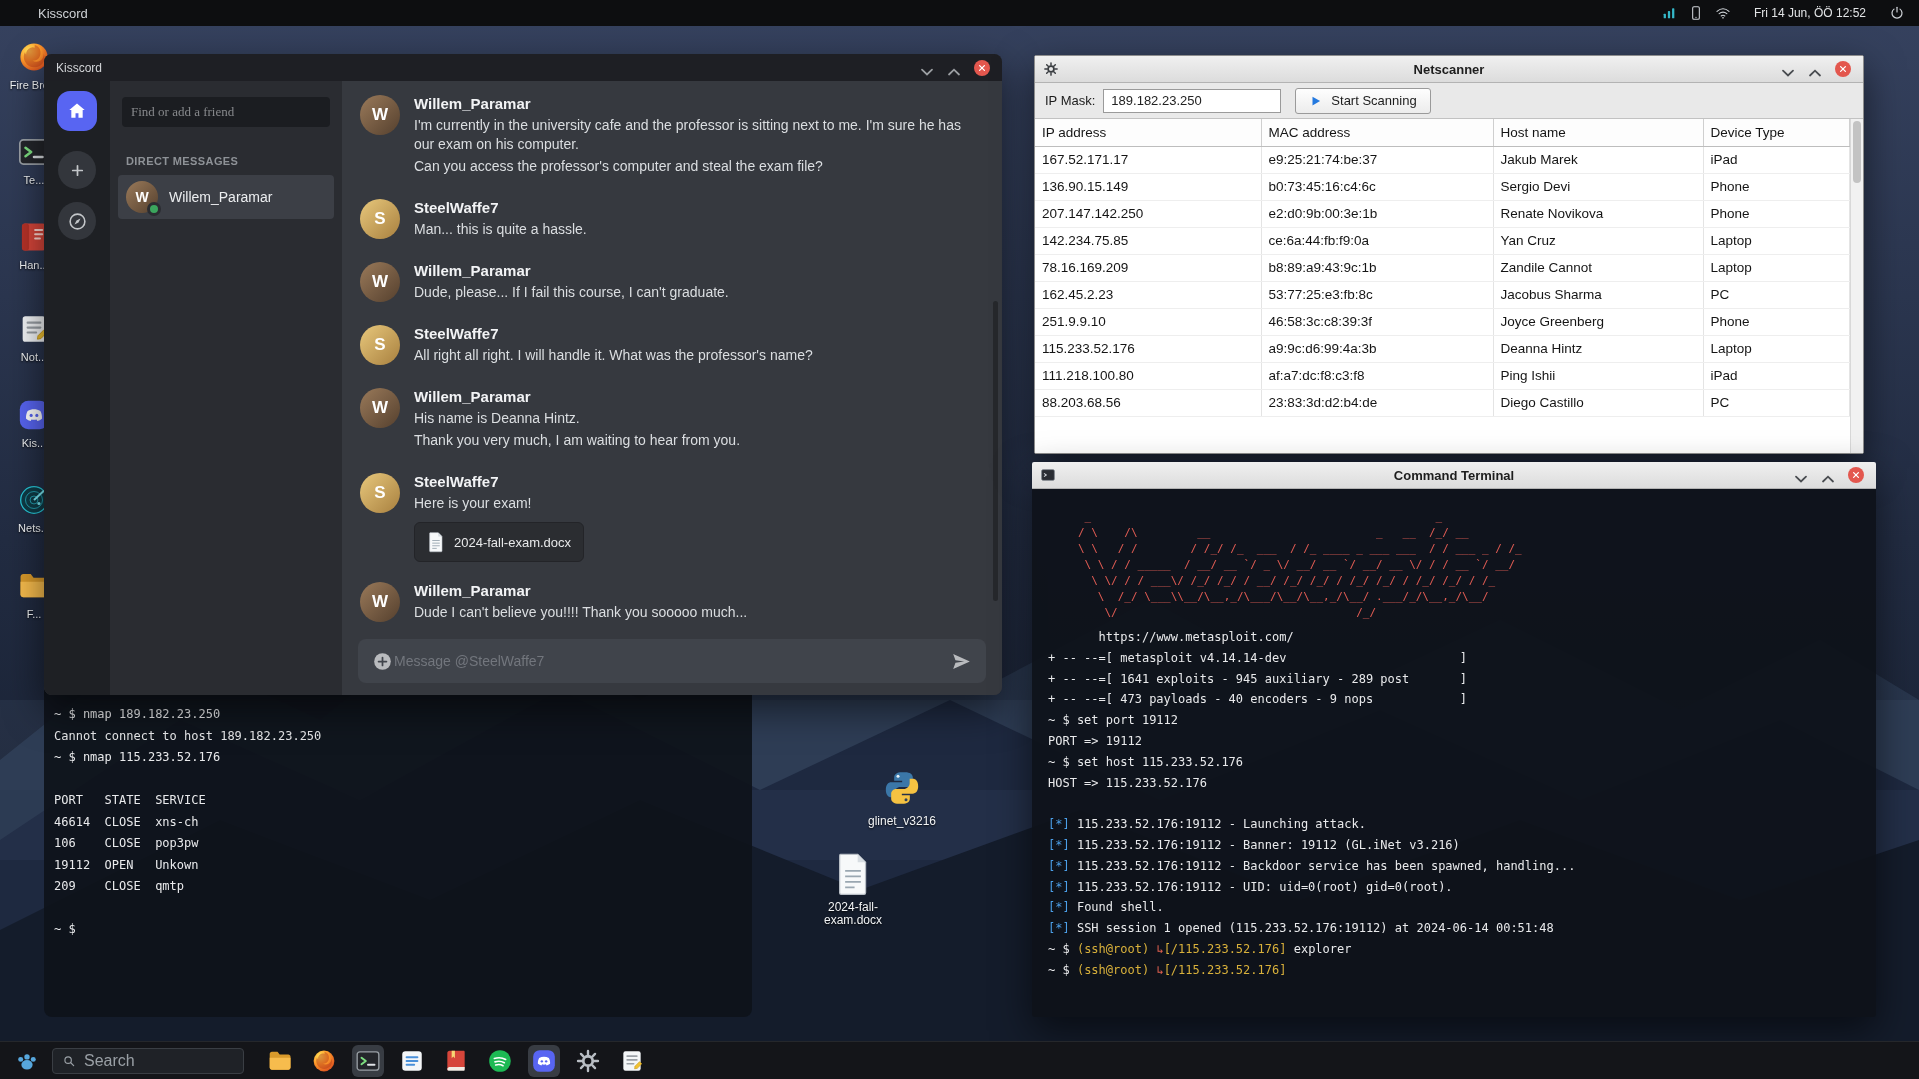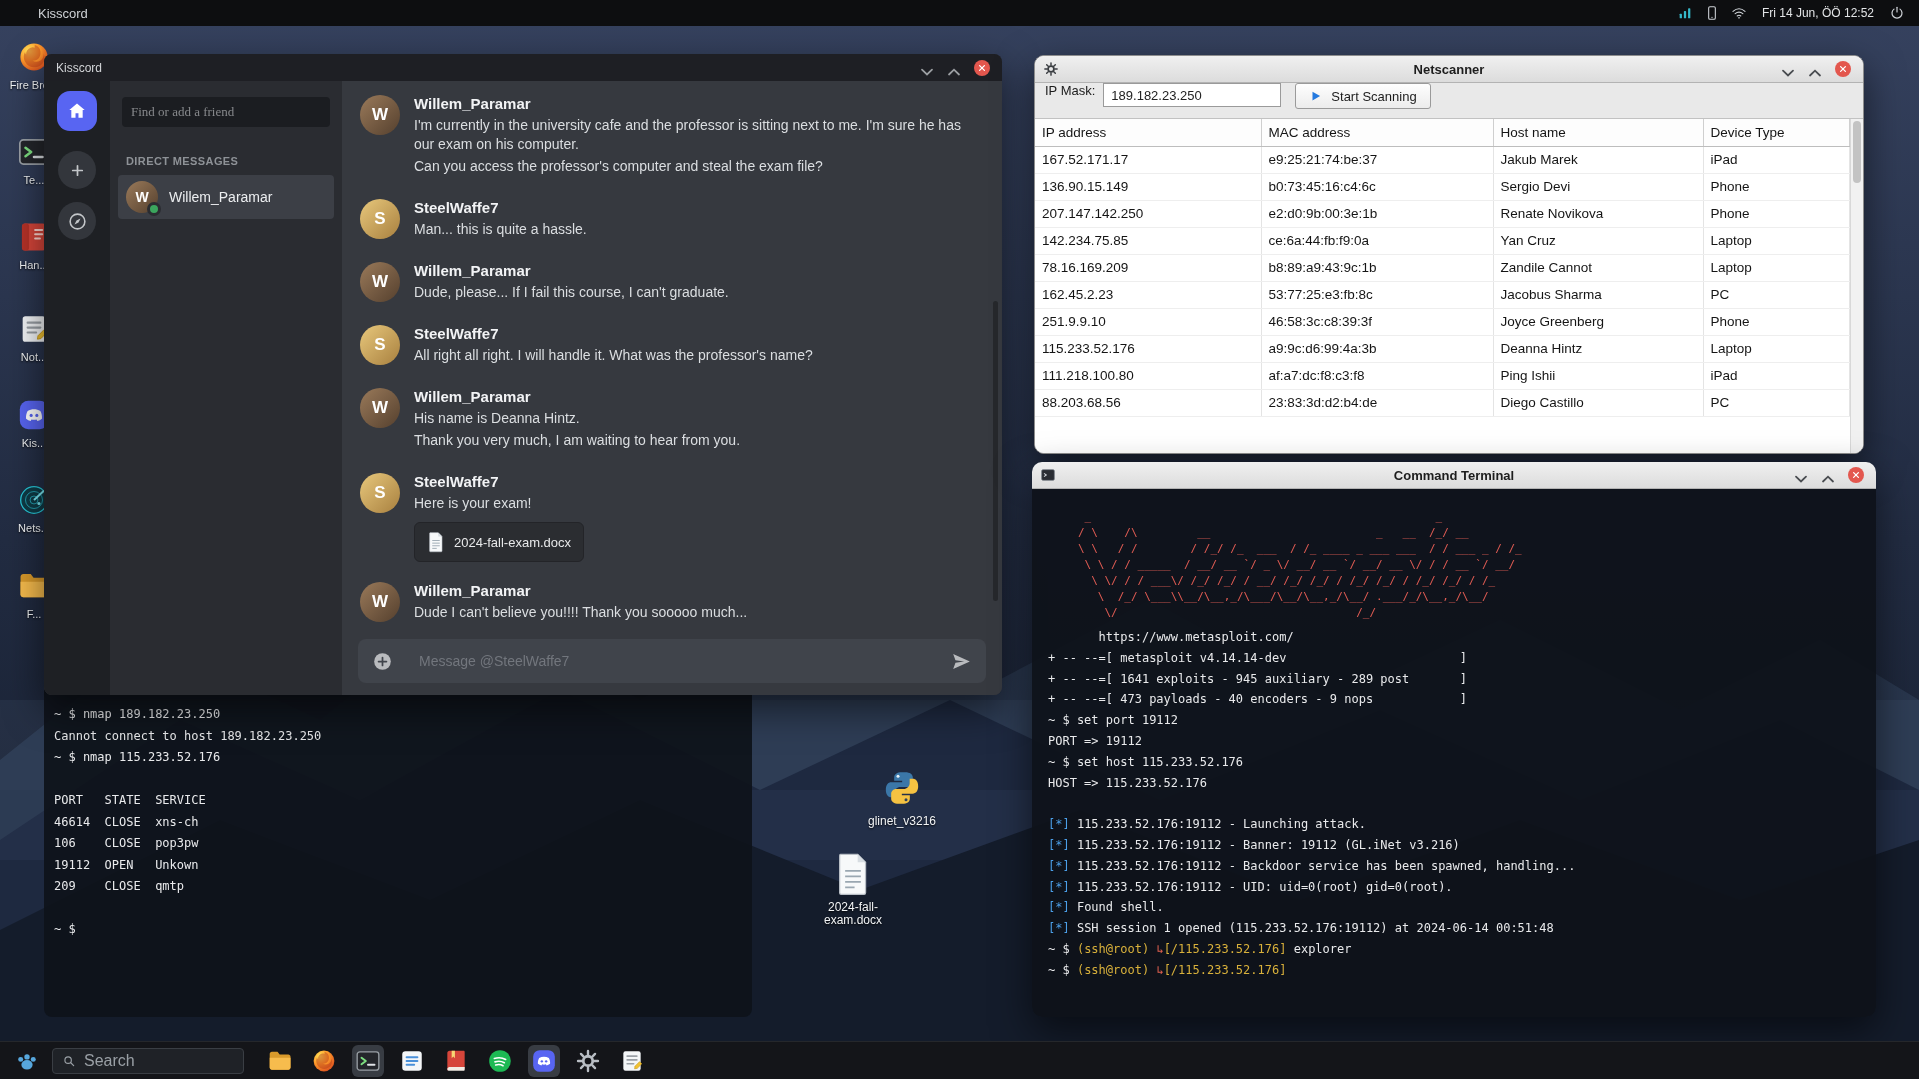--- a/index.html
+++ b/index.html
@@ -12,26 +12,26 @@
   .wallpaper svg{width:100%;height:100%;display:block}
 
   
   .ic{display:inline-block;line-height:0}
   .ic svg{width:100%;height:100%;display:block}
 
   
   .topbar{position:absolute;top:0;left:0;right:0;height:26px;background:#0d0e10;color:#d8dadc;
     display:flex;align-items:center;font-size:13px;z-index:60}
   .topbar .appname{margin-left:38px;color:#cfd2d6}
-  .tray{margin-left:auto;display:flex;align-items:center;gap:9px;margin-right:14px}
+  .tray{margin-left:auto;display:flex;align-items:center;gap:17px;margin-right:14px}
   .tray .ic{width:16px;height:16px;color:#cfd3d8}
   .tray .clock{font-size:12px;color:#e2e4e6;margin:0 6px;white-space:pre}
 
   
-  .win{position:absolute;border-radius:10px;box-shadow:0 14px 38px rgba(0,0,0,.55);overflow:hidden}
+  .win{position:absolute;border-radius:2px;box-shadow:0 14px 38px rgba(0,0,0,.55);overflow:hidden}
   .tb{height:27px;display:flex;align-items:center;position:relative;flex-shrink:0}
   .tb.light{background:linear-gradient(#f0f0f0,#dcdcdc);border-bottom:1px solid #b3b3b3;color:#1d1d1d}
   .tb.dark{background:#1e1f24;color:#d3d5d8}
   .tb .title{font-size:13px;z-index:1}
   .tb .title.center{position:absolute;left:0;right:0;text-align:center;z-index:0;font-weight:bold}
   .tb.dark .title{margin-left:12px;font-size:12px}
   .tb-ic{width:16px;height:16px;margin-left:8px;color:#3a3d41;z-index:1}
   .controls{margin-left:auto;display:flex;align-items:center;gap:13px;margin-right:12px;z-index:2}
   .ctl{width:14px;height:10px;color:#9a9da1}
   .tb.light .ctl{color:#4a4d51}
@@ -78,28 +78,28 @@
   .msg{display:flex;gap:14px;margin-bottom:20px}
   .msg .avatar{width:40px;height:40px;font-size:17px}
   .msg .author{font-size:15px;font-weight:bold;color:#f2f3f5;margin-bottom:4px}
   .msg .line{font-size:14px;color:#dbdee1;line-height:19px;margin-bottom:3px;max-width:565px}
   .attach{margin-top:6px;height:40px;background:#2b2d31;border:1px solid #232428;border-radius:6px;
     display:inline-flex;align-items:center;gap:9px;padding:0 12px}
   .attach .ic{width:18px;height:22px}
   .attach .fname{font-size:13px;color:#e8e9ea}
   .kc-scroll{position:absolute;right:4px;top:220px;width:5px;height:300px;background:#26282c;border-radius:3px}
   .kc-input{height:44px;margin:2px 16px 12px;background:#40444b;border-radius:8px;
-    display:flex;align-items:center;padding:0 14px;gap:26px}
+    display:flex;align-items:center;padding:0 14px;gap:1px}
   .kc-input .ic{width:21px;height:21px;color:#b9bbbe}
   .kc-input input{flex:1;background:none;border:none;outline:none;color:#dcddde;font-size:14px;font-family:inherit}
   .kc-input input::placeholder{color:#72767d}
 
   
   #netscanner{left:1034px;top:55px;width:830px;height:399px;background:#fff;z-index:20;border:1px solid #8d8d8d}
-  .ns-toolbar{height:36px;background:#e9e9e9;border-bottom:1px solid #c2c2c2;display:flex;align-items:flex-start;
+  .ns-toolbar{height:36px;background:#e9e9e9;border-bottom:1px solid #c2c2c2;display:flex;align-items:center;
     padding:0 10px;font-size:13px;color:#1c1c1c}
   .ns-toolbar label{margin-right:8px}
   .ns-input{width:178px;height:24px;border:1px solid #9a9a9a;background:#fff;font-size:13px;padding:0 7px;
     font-family:inherit;color:#222;outline:none}
   .ns-btn{height:26px;border:1px solid #9a9a9a;border-radius:3px;background:linear-gradient(#fefefe,#ececec);
     display:flex;align-items:center;gap:8px;padding:0 13px;font-size:13px;color:#1c1c1c;margin-left:14px}
   .ns-btn .ic{width:14px;height:14px}
   .ns-tablewrap{position:relative;height:334px;background:#fff}
   table.ns{border-collapse:collapse;table-layout:fixed;width:calc(100% - 13px);font-size:13.5px;color:#151515}
   .ns th{font-weight:normal;text-align:left;height:27px;padding:0 0 0 7px;background:#fdfdfd;

